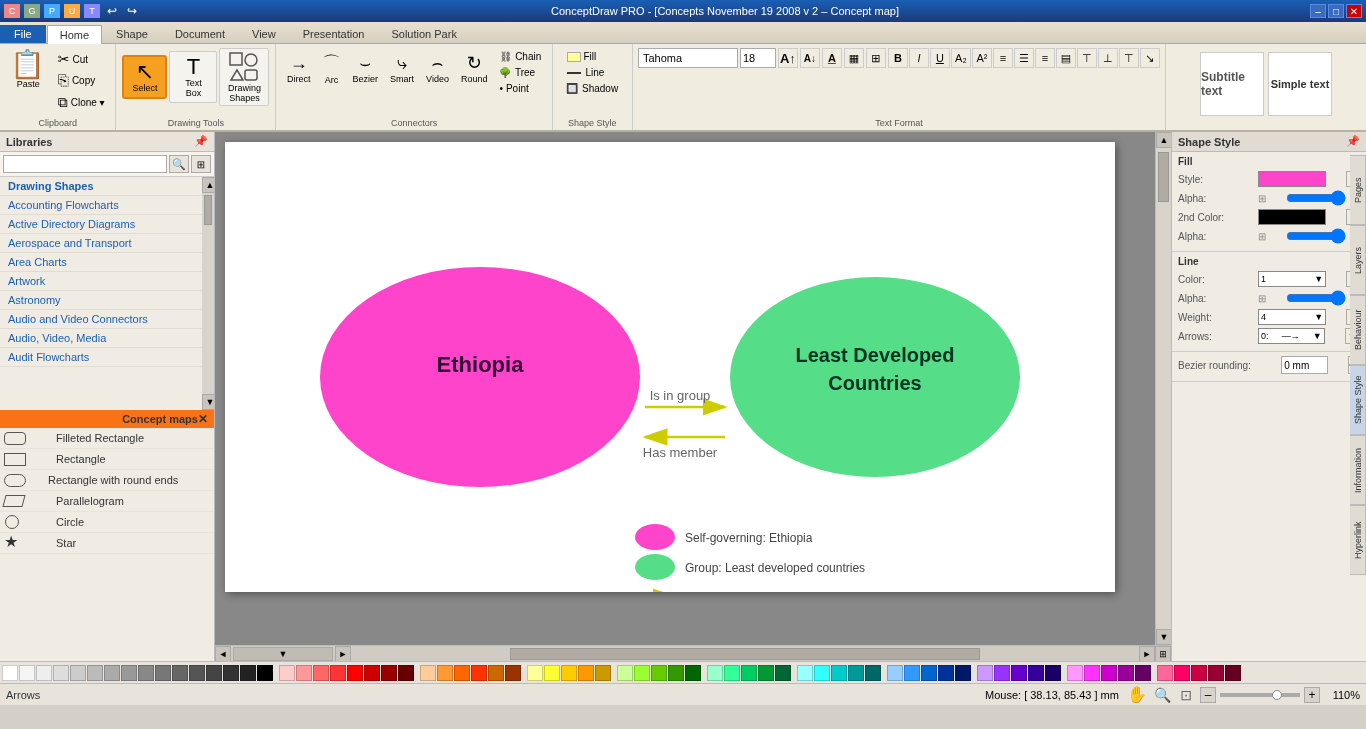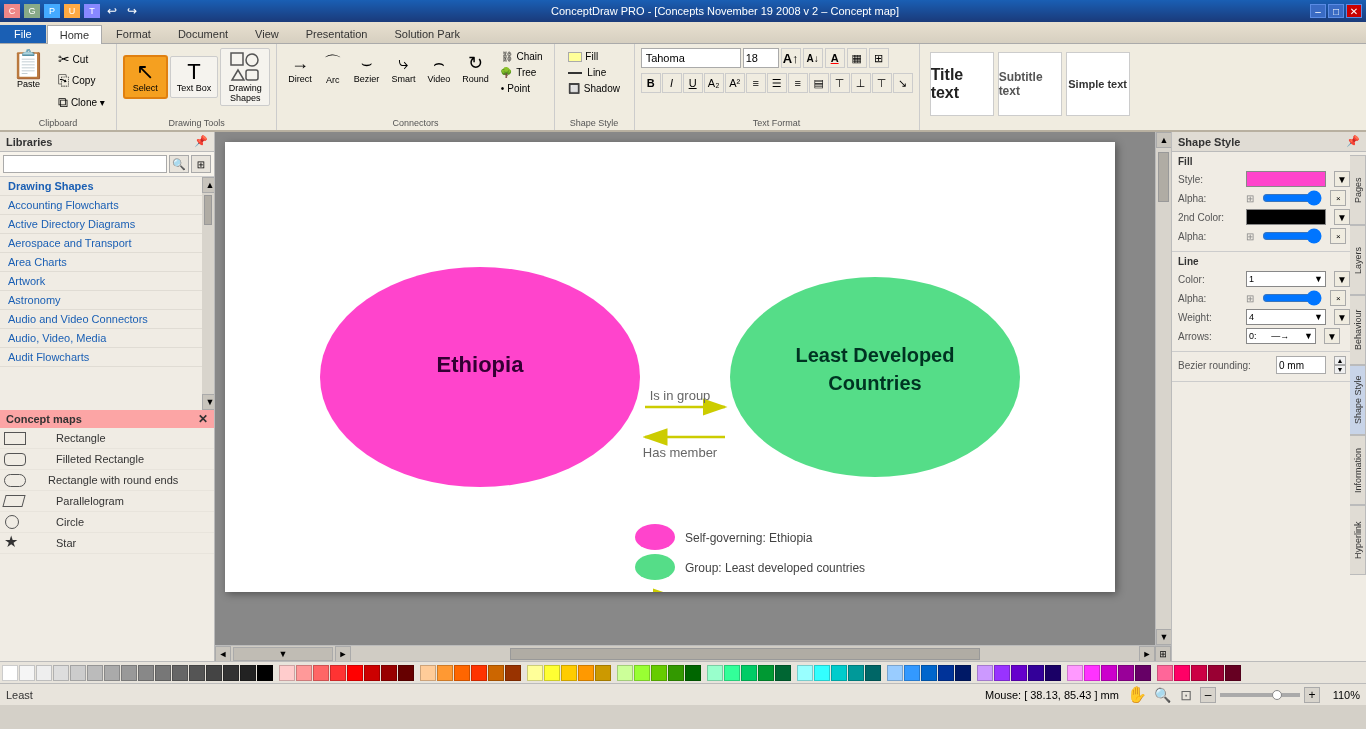--- a/index.html
+++ b/index.html
@@ -48,41 +48,41 @@
     
     #libraries { width: 215px; background: #f0ece4; border-right: 1px solid #bbb; display: flex; flex-direction: column; overflow: hidden; }
     #libraries-header { display: flex; align-items: center; justify-content: space-between; padding: 3px 6px; border-bottom: 1px solid #bbb; background: #e8e4dc; }
     #libraries-header span { font-size: 11px; font-weight: bold; color: #333; }
     #libraries-search { display: flex; align-items: center; padding: 3px; border-bottom: 1px solid #ccc; background: #f8f4ec; gap: 2px; }
     #libraries-search input { flex: 1; border: 1px solid #aaa; padding: 1px 4px; font-size: 11px; height: 18px; }
     .lib-search-btn { width: 20px; height: 18px; border: 1px solid #aaa; background: #e8e4dc; display: flex; align-items: center; justify-content: center; cursor: pointer; font-size: 11px; }
     .lib-grid-btn { width: 20px; height: 18px; border: 1px solid #aaa; background: #e8e4dc; display: flex; align-items: center; justify-content: center; cursor: pointer; font-size: 10px; }
     .lib-item { padding: 3px 8px; font-size: 11px; cursor: pointer; color: #1a5fb4; border-bottom: 1px solid #e0dcd4; }
     .lib-item.bold { font-weight: bold; }
-    #concept-maps-section { background: #fca5a5; padding: 2px 6px; display: flex; align-items: center; justify-content: space-between; }
+    #concept-maps-section { background: #f97316; padding: 2px 6px; display: flex; align-items: center; justify-content: flex-end; }
     #concept-maps-section span { font-size: 11px; font-weight: bold; color: #333; }
     #concept-maps-section .close-x { cursor: pointer; font-size: 12px; color: #333; }
     .shape-item { padding: 4px 8px 4px 28px; font-size: 11px; cursor: pointer; border-bottom: 1px solid #e8e4dc; color: #333; display: flex; align-items: center; gap: 6px; position: relative; }
     .shape-icon { width: 22px; height: 16px; border: 1.5px solid #555; display: inline-block; position: absolute; left: 4px; }
     .shape-icon.rect { border-radius: 0; }
     .shape-icon.fillet { border-radius: 4px; }
     .shape-icon.oval { border-radius: 50%; }
 
     
     #canvas-area { flex: 1; background: #888; display: flex; flex-direction: column; overflow: hidden; position: relative; }
     #canvas-scroll { flex: 1; overflow: hidden; display: flex; align-items: flex-start; justify-content: flex-start; padding: 10px; }
     #canvas { background: white; width: 890px; height: 450px; position: relative; box-shadow: 2px 2px 8px rgba(0,0,0,0.4); }
     #canvas svg { width: 100%; height: 100%; }
 
     
     #right-panel { width: 195px; background: #f0ece4; border-left: 1px solid #bbb; display: flex; flex-direction: column; overflow: hidden; }
     #shape-style-header { background: #e0dcd4; padding: 3px 6px; border-bottom: 1px solid #bbb; font-size: 11px; font-weight: bold; color: #333; display: flex; justify-content: space-between; align-items: center; }
     .style-section { padding: 4px 6px; border-bottom: 1px solid #ccc; }
     .style-section-title { font-size: 10px; font-weight: bold; color: #333; margin-bottom: 4px; }
-    .style-row { display: flex; align-items: center; gap: 8px; margin-bottom: 3px; font-size: 10px; }
+    .style-row { display: flex; align-items: center; gap: 20px; margin-bottom: 3px; font-size: 10px; }
     .style-label { width: 60px; color: #555; flex-shrink: 0; }
     .style-color-box { width: 80px; height: 16px; border: 1px solid #888; cursor: pointer; }
     .style-dropdown { width: 80px; height: 16px; border: 1px solid #888; background: white; font-size: 9px; cursor: pointer; display: flex; align-items: center; justify-content: space-between; padding: 0 2px; }
     .side-tab { width: 16px; height: 70px; background: #e0dcd4; border: 1px solid #bbb; border-right: none; writing-mode: vertical-rl; text-orientation: mixed; transform: rotate(180deg); font-size: 9px; display: flex; align-items: center; justify-content: center; cursor: pointer; color: #333; }
     .scroll-btn { width: 16px; height: 16px; background: #c8c4bc; border: 1px solid #aaa; display: flex; align-items: center; justify-content: center; cursor: pointer; font-size: 9px; flex-shrink: 0; }
     .scroll-track { flex: 1; background: #d8d4cc; }
 
     
     #statusbar { height: 22px; background: #e8e4dc; border-top: 1px solid #bbb; display: flex; align-items: center; justify-content: space-between; padding: 0 6px; font-size: 11px; }
     #statusbar-left { color: #333; }
@@ -118,21 +118,21 @@
   <div class="win-controls">
     <span>–</span>
     <span>□</span>
     <span style="background:#c00;">✕</span>
   </div>
 </div>
 
 <div id="ribbon-tabs">
   <div class="tab file">File</div>
   <div class="tab active">Home</div>
-  <div class="tab">Format</div>
+  <div class="tab">Shape</div>
   <div class="tab">Document</div>
   <div class="tab">View</div>
   <div class="tab">Presentation</div>
   <div class="tab">Solution Park</div>
 </div>
 
 <div id="ribbon">
 
   <div class="ribbon-group" style="min-width:80px;">
     <div class="ribbon-content">
@@ -164,21 +164,21 @@
     <div class="ribbon-content" style="align-items:center;">
       <div style="display:flex;flex-direction:column;align-items:center;cursor:pointer;">
         <div style="background:#f5a020;border:2px solid #e08010;border-radius:3px;padding:4px 8px;display:flex;flex-direction:column;align-items:center;">
           <div style="font-size:22px;line-height:1;">↖</div>
           <div style="font-size:9px;">Select</div>
         </div>
       </div>
       <div style="display:flex;flex-direction:column;align-items:center;cursor:pointer;">
         <div style="border:1px solid #ccc;border-radius:2px;padding:4px 6px;display:flex;flex-direction:column;align-items:center;background:#f5f3ee;">
           <div style="font-size:22px;line-height:1;">T</div>
-          <div style="font-size:9px;">Text Box</div>
+          <div style="font-size:9px;text-align:center;">Text Box</div>
         </div>
       </div>
       <div style="display:flex;flex-direction:column;align-items:center;cursor:pointer;max-width:50px;">
         <div style="border:1px solid #ccc;border-radius:2px;padding:2px 4px;display:flex;flex-direction:column;align-items:center;background:#f5f3ee;">
           <div style="width:32px;height:32px;display:flex;align-items:center;justify-content:center;">
             <svg width="30" height="30" viewBox="0 0 30 30">
                 <rect x="1" y="1" width="12" height="12" fill="none" stroke="#555" stroke-width="1.5"></rect>
                 <circle cx="22" cy="8" r="6" fill="none" stroke="#555" stroke-width="1.5"></circle>
                 <polygon points="8,18 2,28 14,28" fill="none" stroke="#555" stroke-width="1.5"></polygon>
                 <rect x="16" y="18" width="12" height="10" rx="2" fill="none" stroke="#555" stroke-width="1.5"></rect>
@@ -253,21 +253,21 @@
         <div class="ribbon-small-btn">
             <span>🔲</span>
             <span>Shadow</span>
           </div>
       </div>
     </div>
     <div class="ribbon-group-label">Shape Style</div>
   </div>
 
   <div class="ribbon-group" style="min-width:280px;">
-    <div class="ribbon-content" style="flex-direction:column;align-items:flex-start;padding-bottom:14px;">
+    <div class="ribbon-content" style="flex-direction:row;align-items:flex-start;padding-bottom:14px;">
       <div class="font-row" style="margin-bottom:3px;">
         <input class="font-input" value="Tahoma" style="">
         <input class="font-size-input" value="18" style="">
         <div class="format-btn" style="font-size:13px;font-weight:bold;">A↑</div>
         <div class="format-btn" style="font-size:10px;font-weight:bold;">A↓</div>
         <div class="format-btn" style="font-weight:bold;text-decoration:underline;text-decoration-color:red;">A</div>
         <div class="format-btn">▦</div>
         <div class="format-btn">⊞</div>
       </div>
       <div class="format-row">
@@ -286,23 +286,20 @@
         <div class="format-btn">↘</div>
       </div>
     </div>
     <div class="ribbon-group-label">Text Format</div>
   </div>
 
   <div class="ribbon-group" style="min-width:200px;border-right:none;">
     <div class="ribbon-content">
       <div class="style-title-boxes">
         <div class="style-title-box">
-          <span class="title-text" style="font-size:16px;font-weight:bold;color:#222;">Title text</span>
-        </div>
-        <div class="style-title-box">
           <span class="title-text" style="font-size:12px;color:#555;">Subtitle text</span>
         </div>
         <div class="style-title-box">
           <span class="title-text" style="font-size:11px;color:#333;">Simple text</span>
         </div>
       </div>
     </div>
   </div>
 </div>
 
@@ -339,26 +336,26 @@
         <div class="scroll-btn">▼</div>
       </div>
     </div>
 
     <div id="concept-maps-section">
       <span>Concept maps</span>
       <span class="close-x">✕</span>
     </div>
     <div style="flex:1;overflow-y:auto;">
       <div class="shape-item">
+        <span class="shape-icon fillet" style="left:4px;top:4px;width:22px;height:13px;border-radius:4px;"></span>
+        <span style="margin-left:28px;">Filleted Rectangle</span>
+      </div>
+      <div class="shape-item">
         <span class="shape-icon rect" style="left:4px;top:4px;width:22px;height:13px;"></span>
         <span style="margin-left:28px;">Rectangle</span>
-      </div>
-      <div class="shape-item">
-        <span class="shape-icon fillet" style="left:4px;top:4px;width:22px;height:13px;border-radius:4px;"></span>
-        <span style="margin-left:28px;">Filleted Rectangle</span>
       </div>
       <div class="shape-item">
         <span class="shape-icon" style="left:4px;top:4px;width:22px;height:13px;border-radius:8px;border:1.5px solid #555;"></span>
         <span style="margin-left:20px;">Rectangle with round ends</span>
       </div>
       <div class="shape-item">
         <span style="position:absolute;left:4px;top:4px;display:inline-block;width:20px;height:12px;border:1.5px solid #555;transform:skewX(-15deg);"></span>
         <span style="margin-left:28px;">Parallelogram</span>
       </div>
       <div class="shape-item">
@@ -597,21 +594,21 @@
   <div class="color-cell" style="background:#660066;"></div>
   <div style="width:4px;"></div>
   <div class="color-cell" style="background:#ff6699;"></div>
   <div class="color-cell" style="background:#ff0066;"></div>
   <div class="color-cell" style="background:#cc0044;"></div>
   <div class="color-cell" style="background:#990033;"></div>
   <div class="color-cell" style="background:#660022;"></div>
 </div>
 
 <div id="statusbar">
-  <div id="statusbar-left">Least</div>
+  <div id="statusbar-left">Arrows</div>
   <div style="display:flex;align-items:center;gap:8px;">
     <span>Mouse: [ 38.13, 85.43 ] mm</span>
     <span style="font-size:16px;color:#666;">✋</span>
     <span style="font-size:14px;color:#666;">🔍</span>
     <span style="font-size:14px;color:#666;">⊡</span>
     <div class="zoom-control">
       <div class="zoom-btn">–</div>
       <div class="zoom-slider-track">
         <div class="zoom-slider-thumb"></div>
       </div>

